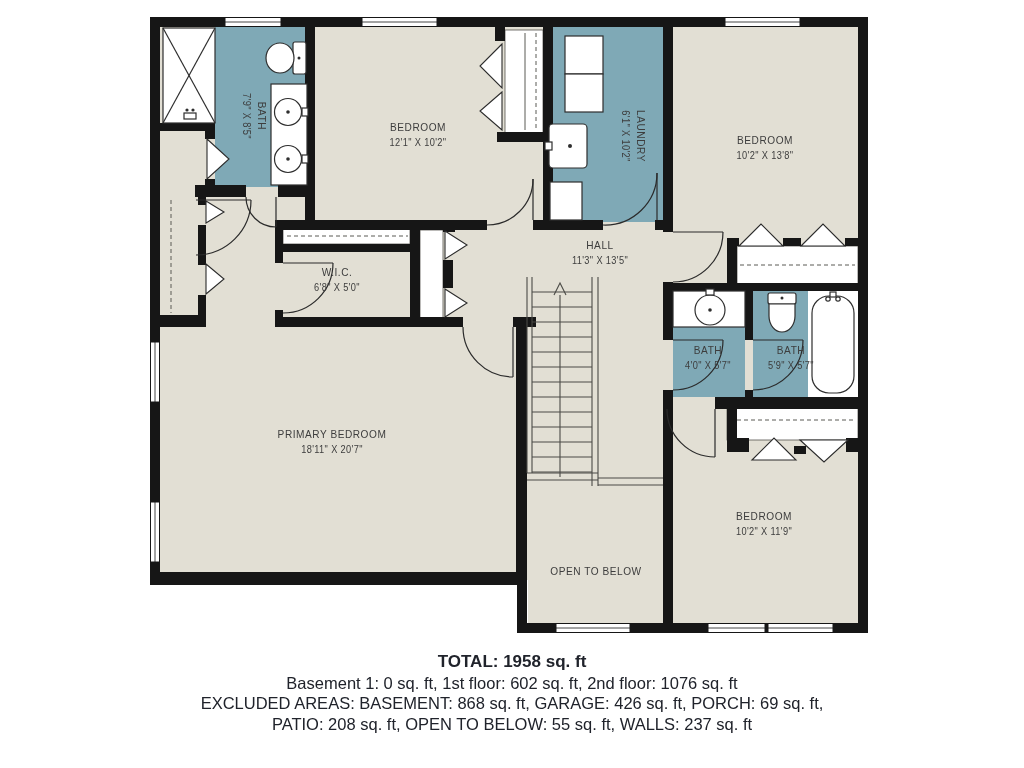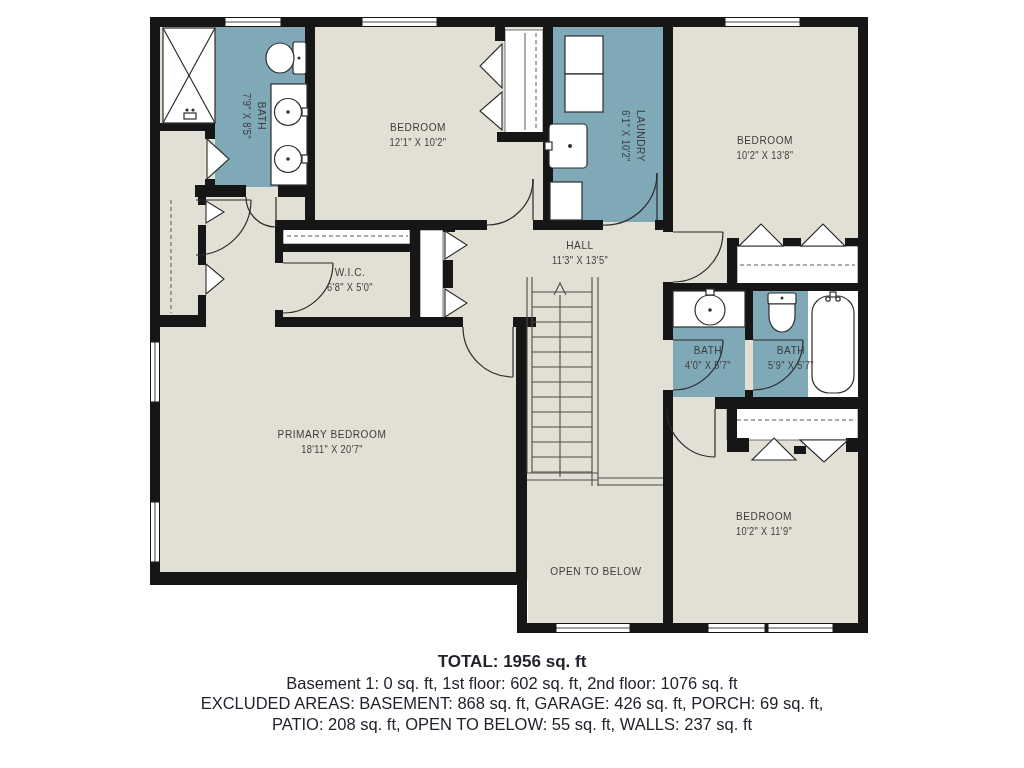--- a/index.html
+++ b/index.html
@@ -286,25 +286,25 @@
     <div class="rdims">12'1" X 10'2"</div>
   </div>
   <div class="lbl rot" style="left:633px;top:136px">
     <div class="rname">LAUNDRY</div>
     <div class="rdims">6'1" X 10'2"</div>
   </div>
   <div class="lbl" style="left:765px;top:147px">
     <div class="rname">BEDROOM</div>
     <div class="rdims">10'2" X 13'8"</div>
   </div>
-  <div class="lbl" style="left:580px;top:252px">
+  <div class="lbl" style="left:600px;top:252px">
     <div class="rname">HALL</div>
     <div class="rdims">11'3" X 13'5"</div>
   </div>
-  <div class="lbl" style="left:350px;top:279px">
+  <div class="lbl" style="left:337px;top:279px">
     <div class="rname">W.I.C.</div>
     <div class="rdims">6'8" X 5'0"</div>
   </div>
   <div class="lbl" style="left:708px;top:357px">
     <div class="rname">BATH</div>
     <div class="rdims">4'0" X 5'7"</div>
   </div>
   <div class="lbl" style="left:791px;top:357px">
     <div class="rname">BATH</div>
     <div class="rdims">5'9" X 5'7"</div>
@@ -315,21 +315,21 @@
   </div>
   <div class="lbl" style="left:596px;top:571px">
     <div class="rname">OPEN TO BELOW</div>
   </div>
   <div class="lbl" style="left:764px;top:523px">
     <div class="rname">BEDROOM</div>
     <div class="rdims">10'2" X 11'9"</div>
   </div>
 
   <div class="summary">
-    <div class="total">TOTAL: 1956 sq. ft</div>
+    <div class="total">TOTAL: 1958 sq. ft</div>
     <div>Basement 1: 0 sq. ft, 1st floor: 602 sq. ft, 2nd floor: 1076 sq. ft</div>
     <div>EXCLUDED AREAS: BASEMENT: 868 sq. ft, GARAGE: 426 sq. ft, PORCH: 69 sq. ft,</div>
     <div>PATIO: 208 sq. ft, OPEN TO BELOW: 55 sq. ft, WALLS: 237 sq. ft</div>
   </div>
 
   <div class="disclaimer">
     <div>ALL IMAGES, DIMENSIONS, AND OTHER INFORMATION CONTAINED HEREIN ARE APPROXIMATE AND FOR ILLUSTRATIVE PURPOSES ONLY, AND SHALL NOT BE RELIED UPON BY ANY PARTY.</div>
     <div>NEXT DOOR PHOTOS MAKES NO REPRESENTATIONS OR WARRANTIES, AND DISCLAIMS ANY AND ALL LIABILITY ARISING FROM USE OF THIS INFORMATION. ALL INFORMATION HEREIN</div>
     <div>SHALL BE SUBJECT TO THE TERMS AND CONDITIONS FOUND AT NEXTDOORPHOTOS.COM/TC.</div>
   </div>

